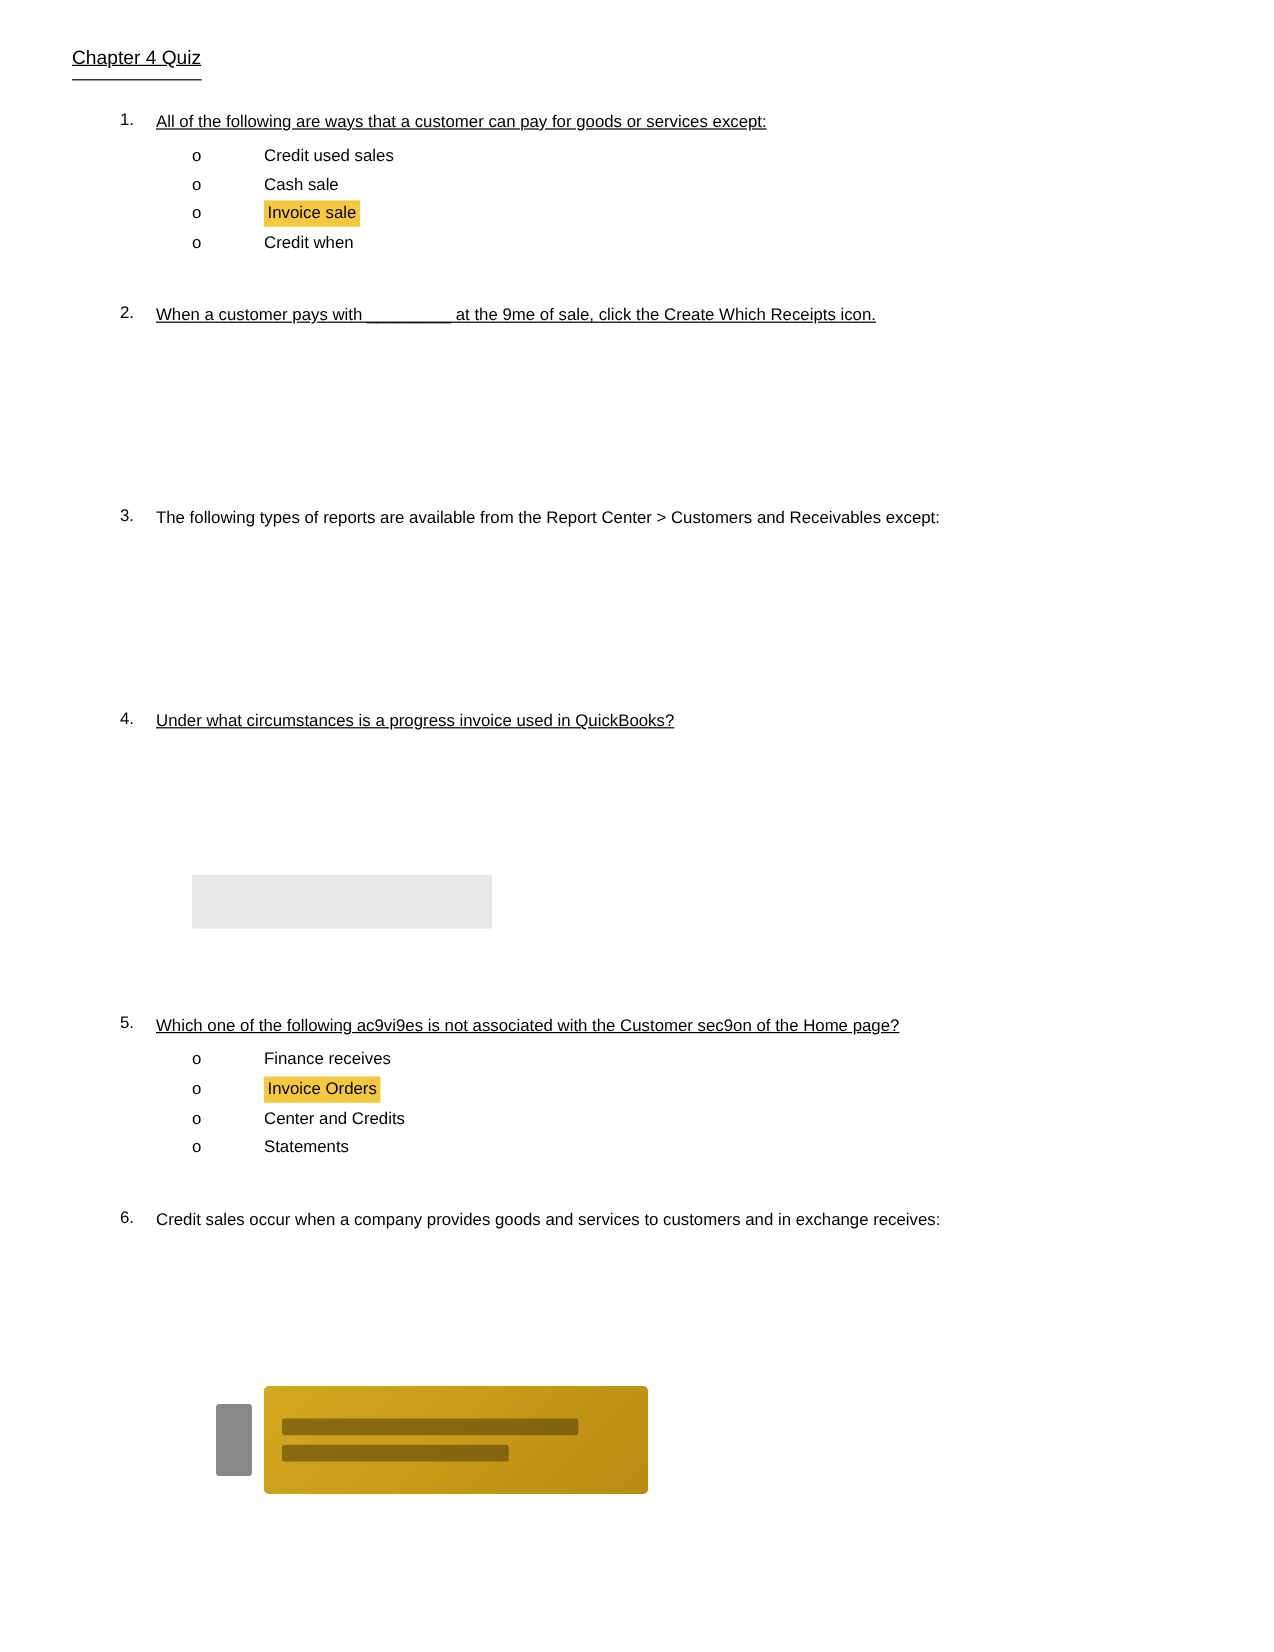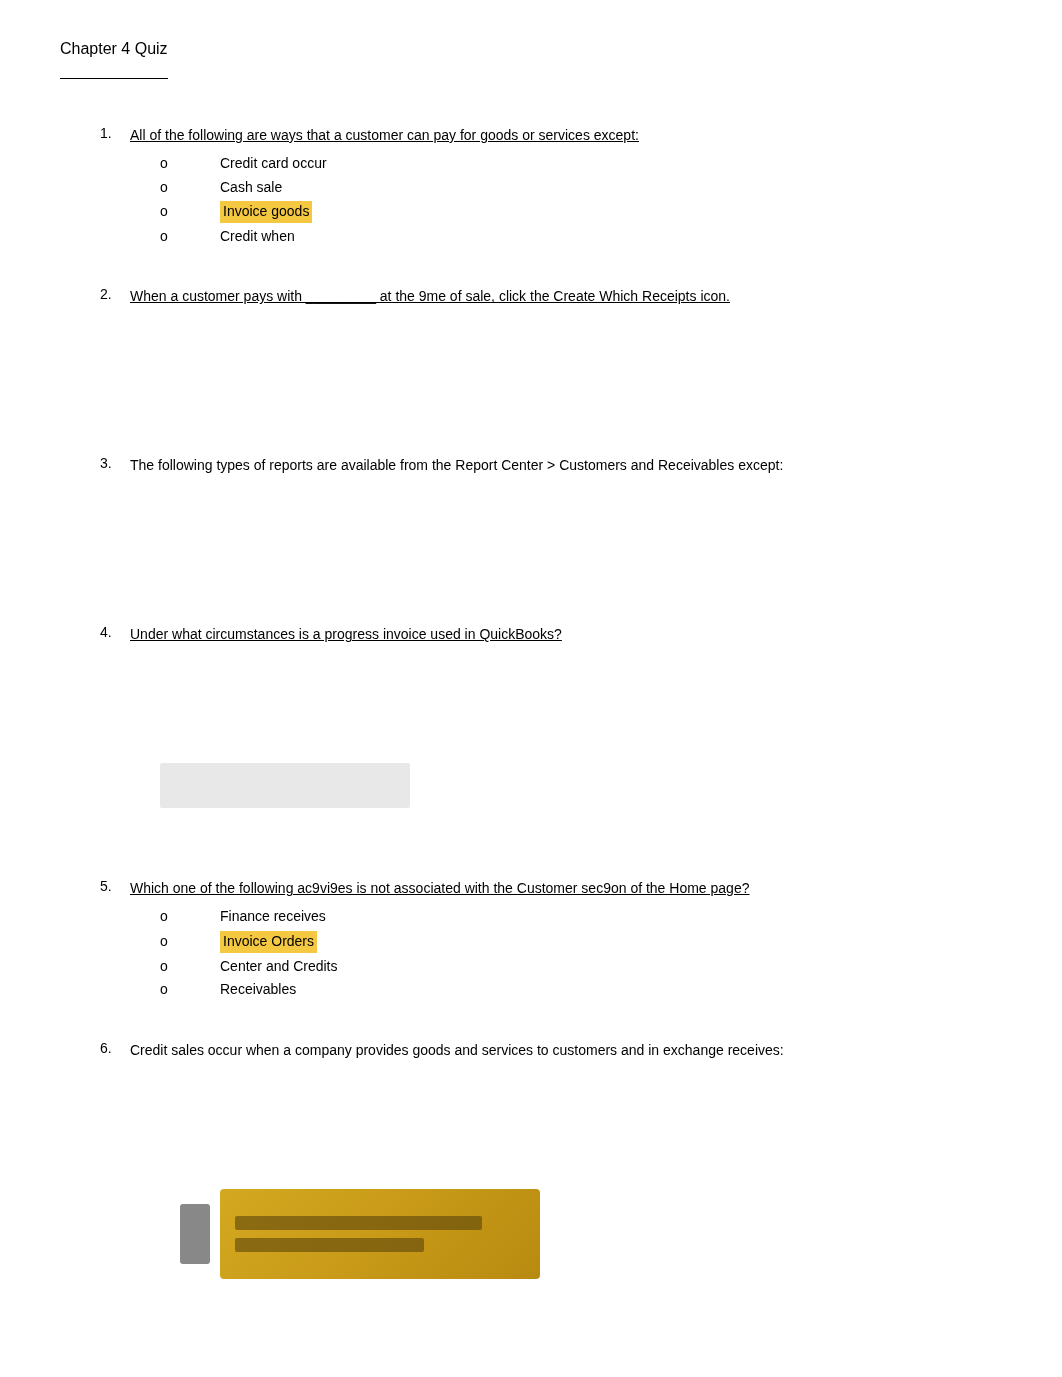--- a/index.html
+++ b/index.html
@@ -14,22 +14,23 @@
       font-size: 14px;
       color: #000000;
       width: 1062px;
       min-height: 1377px;
       padding: 40px 60px;
     }
 
     .page-title-section {
       border-bottom: 1px solid #000;
       display: inline-block;
-      margin-bottom: 46px;
-      padding-bottom: 20px;
+      margin-bottom: 24px;
+      padding-bottom: 8px;
+      text-decoration: underline;
     }
 
     .page-title {
       font-size: 16px;
       font-weight: normal;
     }
 
     .questions-container {
       margin-left: 40px;
     }
@@ -112,29 +113,29 @@
 <div class="questions-container">
 
   <div class="question-block">
     <div class="question-number-row">
       <span class="question-number">1.</span>
       <span class="question-text">All of the following are ways that a customer can pay for goods or services except:</span>
     </div>
     <div class="answer-options">
       <div class="answer-option">
         <span class="option-bullet">o</span>
-        <span class="option-text">Credit card occur</span>
+        <span class="option-text">Credit used sales</span>
       </div>
       <div class="answer-option">
         <span class="option-bullet">o</span>
         <span class="option-text">Cash sale</span>
       </div>
       <div class="answer-option">
         <span class="option-bullet">o</span>
-        <span class="option-text highlight-yellow">Invoice goods</span>
+        <span class="option-text highlight-yellow">Invoice sale</span>
       </div>
       <div class="answer-option">
         <span class="option-bullet">o</span>
         <span class="option-text">Credit when</span>
       </div>
     </div>
   </div>
 
   <div class="question-block">
     <div class="question-number-row">
@@ -175,21 +176,21 @@
       <div class="answer-option">
         <span class="option-bullet">o</span>
         <span class="option-text highlight-yellow">Invoice Orders</span>
       </div>
       <div class="answer-option">
         <span class="option-bullet">o</span>
         <span class="option-text">Center and Credits</span>
       </div>
       <div class="answer-option">
         <span class="option-bullet">o</span>
-        <span class="option-text">Receivables</span>
+        <span class="option-text">Statements</span>
       </div>
     </div>
   </div>
 
   <div class="question-block">
     <div class="question-number-row">
       <span class="question-number">6.</span>
       <div class="question-multi-line">Credit sales occur when a company provides goods and services to customers and in exchange receives:</div>
     </div>
     <div class="spacer-large"></div>

